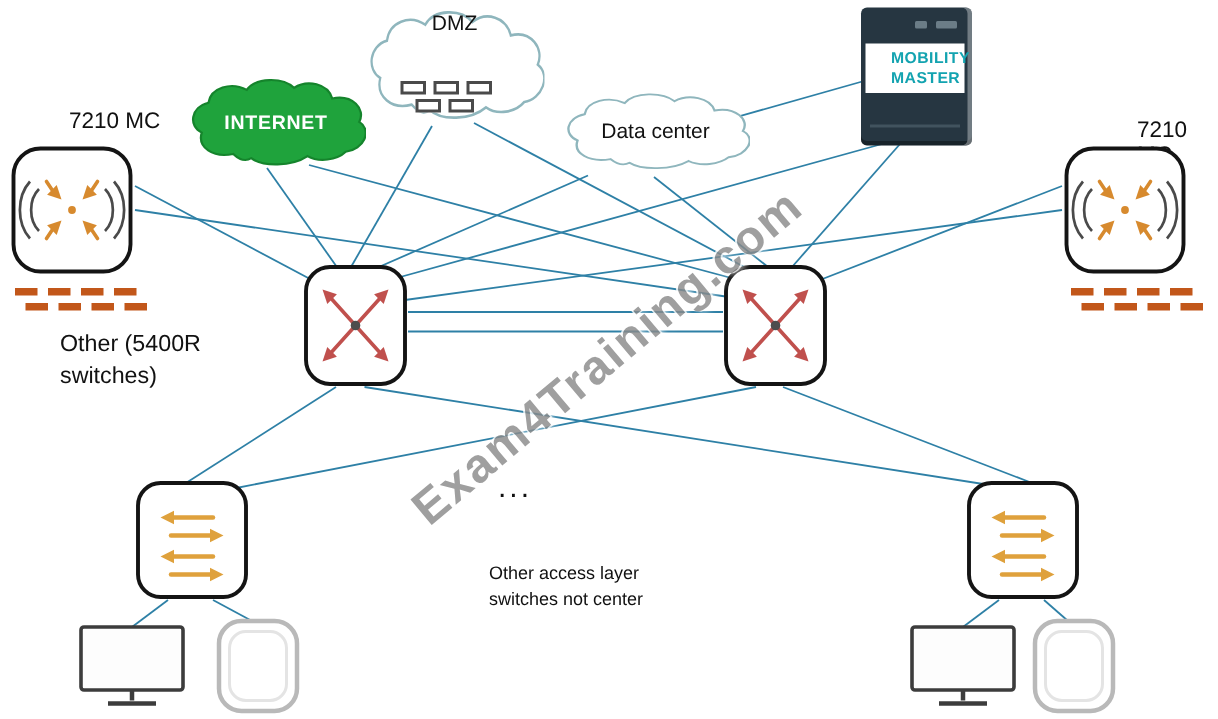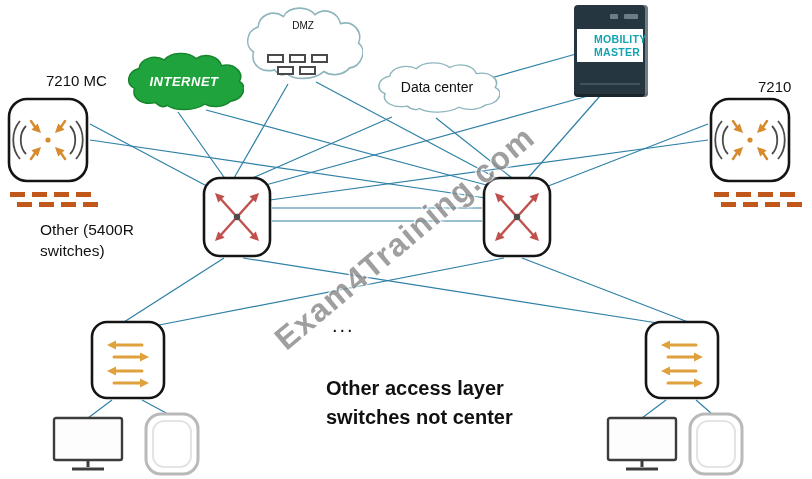--- a/index.html
+++ b/index.html
@@ -55,21 +55,21 @@
              color:var(--server-accent); letter-spacing:.3px; line-height:1.2; }
   .mm-line { position:absolute; left:6px; right:8px; height:2px; background:#41535e; }
 
   .watermark {
     position:absolute; left:405px; top:238px;
     transform:translate(-50%,-50%) rotate(-40deg);
     font-size:32px; font-weight:bold; color:var(--watermark);
     letter-spacing:1.5px; opacity:.82; white-space:nowrap;
     text-shadow:1px 1px 0 #fff, -1px -1px 0 #fff, 2px 2px 4px rgba(255,255,255,.9);
   }
-  .note { position:absolute; font-size:20px; line-height:1.45;font-weight:bold; }
+  .note { position:absolute; font-size:12px; line-height:1.45; }
   .note span { display:block; }
   .ellipsis { position:absolute; font-size:20px; letter-spacing:2px; }
 </style>
 </head>
 <body>
 
 <div class="canvas">
 
   <svg id="edges-svg">
       <line x1="90" y1="124" x2="218" y2="192" class="edge"></line>
@@ -125,32 +125,32 @@
       </div>
     <div class="dash-row offset">
         <div class="dash"></div>
         <div class="dash"></div>
         <div class="dash"></div>
         <div class="dash"></div>
       </div>
   </div>
   <div class="label" style="left:4px;top:220px;width:120px;font-size:15.5px;line-height:1.35;">Other (5400R switches)</div>
 
-  <div class="node" style="left:124px;top:50px;width:120px;height:64px;font-style:italic;">
+  <div class="node" style="left:124px;top:50px;width:120px;height:64px;">
     <svg width="120" height="64" viewBox="0 0 160 90" preserveAspectRatio="none">
       <path class="cloud-green" d="M 42 74 C 24 78 10 68 14 54 C 2 48 4 30 20 26 C 22 12 40 6 54 14 C 62 2 86 2 96 12 C 108 4 126 8 130 22 C 148 18 160 32 154 44 C 166 52 158 70 142 72 C 134 80 118 82 108 76 C 94 86 68 86 58 78 C 52 82 46 78 42 74 Z"></path>
     </svg>
     <div class="cloud-text" style="top:24px;color:#fff;font-weight:bold;font-size:13px;letter-spacing:.5px;">INTERNET</div>
   </div>
 
   <div class="node" style="left:243px;top:4px;width:120px;height:80px;">
     <svg width="120" height="80" viewBox="0 0 160 90" preserveAspectRatio="none">
       <path class="cloud-outline" d="M 42 74 C 24 78 10 68 14 54 C 2 48 4 30 20 26 C 22 12 40 6 54 14 C 62 2 86 2 96 12 C 108 4 126 8 130 22 C 148 18 160 32 154 44 C 166 52 158 70 142 72 C 134 80 118 82 108 76 C 94 86 68 86 58 78 C 52 82 46 78 42 74 Z"></path>
     </svg>
-    <div class="cloud-text" style="top:16px;font-size:10px;">DMZ</div>
+    <div class="cloud-text" style="top:3px;font-size:14px;">DMZ</div>
     <div class="bricks" style="left:24px;top:50px;">
       <div class="brick-row">
           <div class="brick"></div>
           <div class="brick"></div>
           <div class="brick"></div>
         </div>
       <div class="brick-row offset">
           <div class="brick"></div>
           <div class="brick"></div>
         </div>

